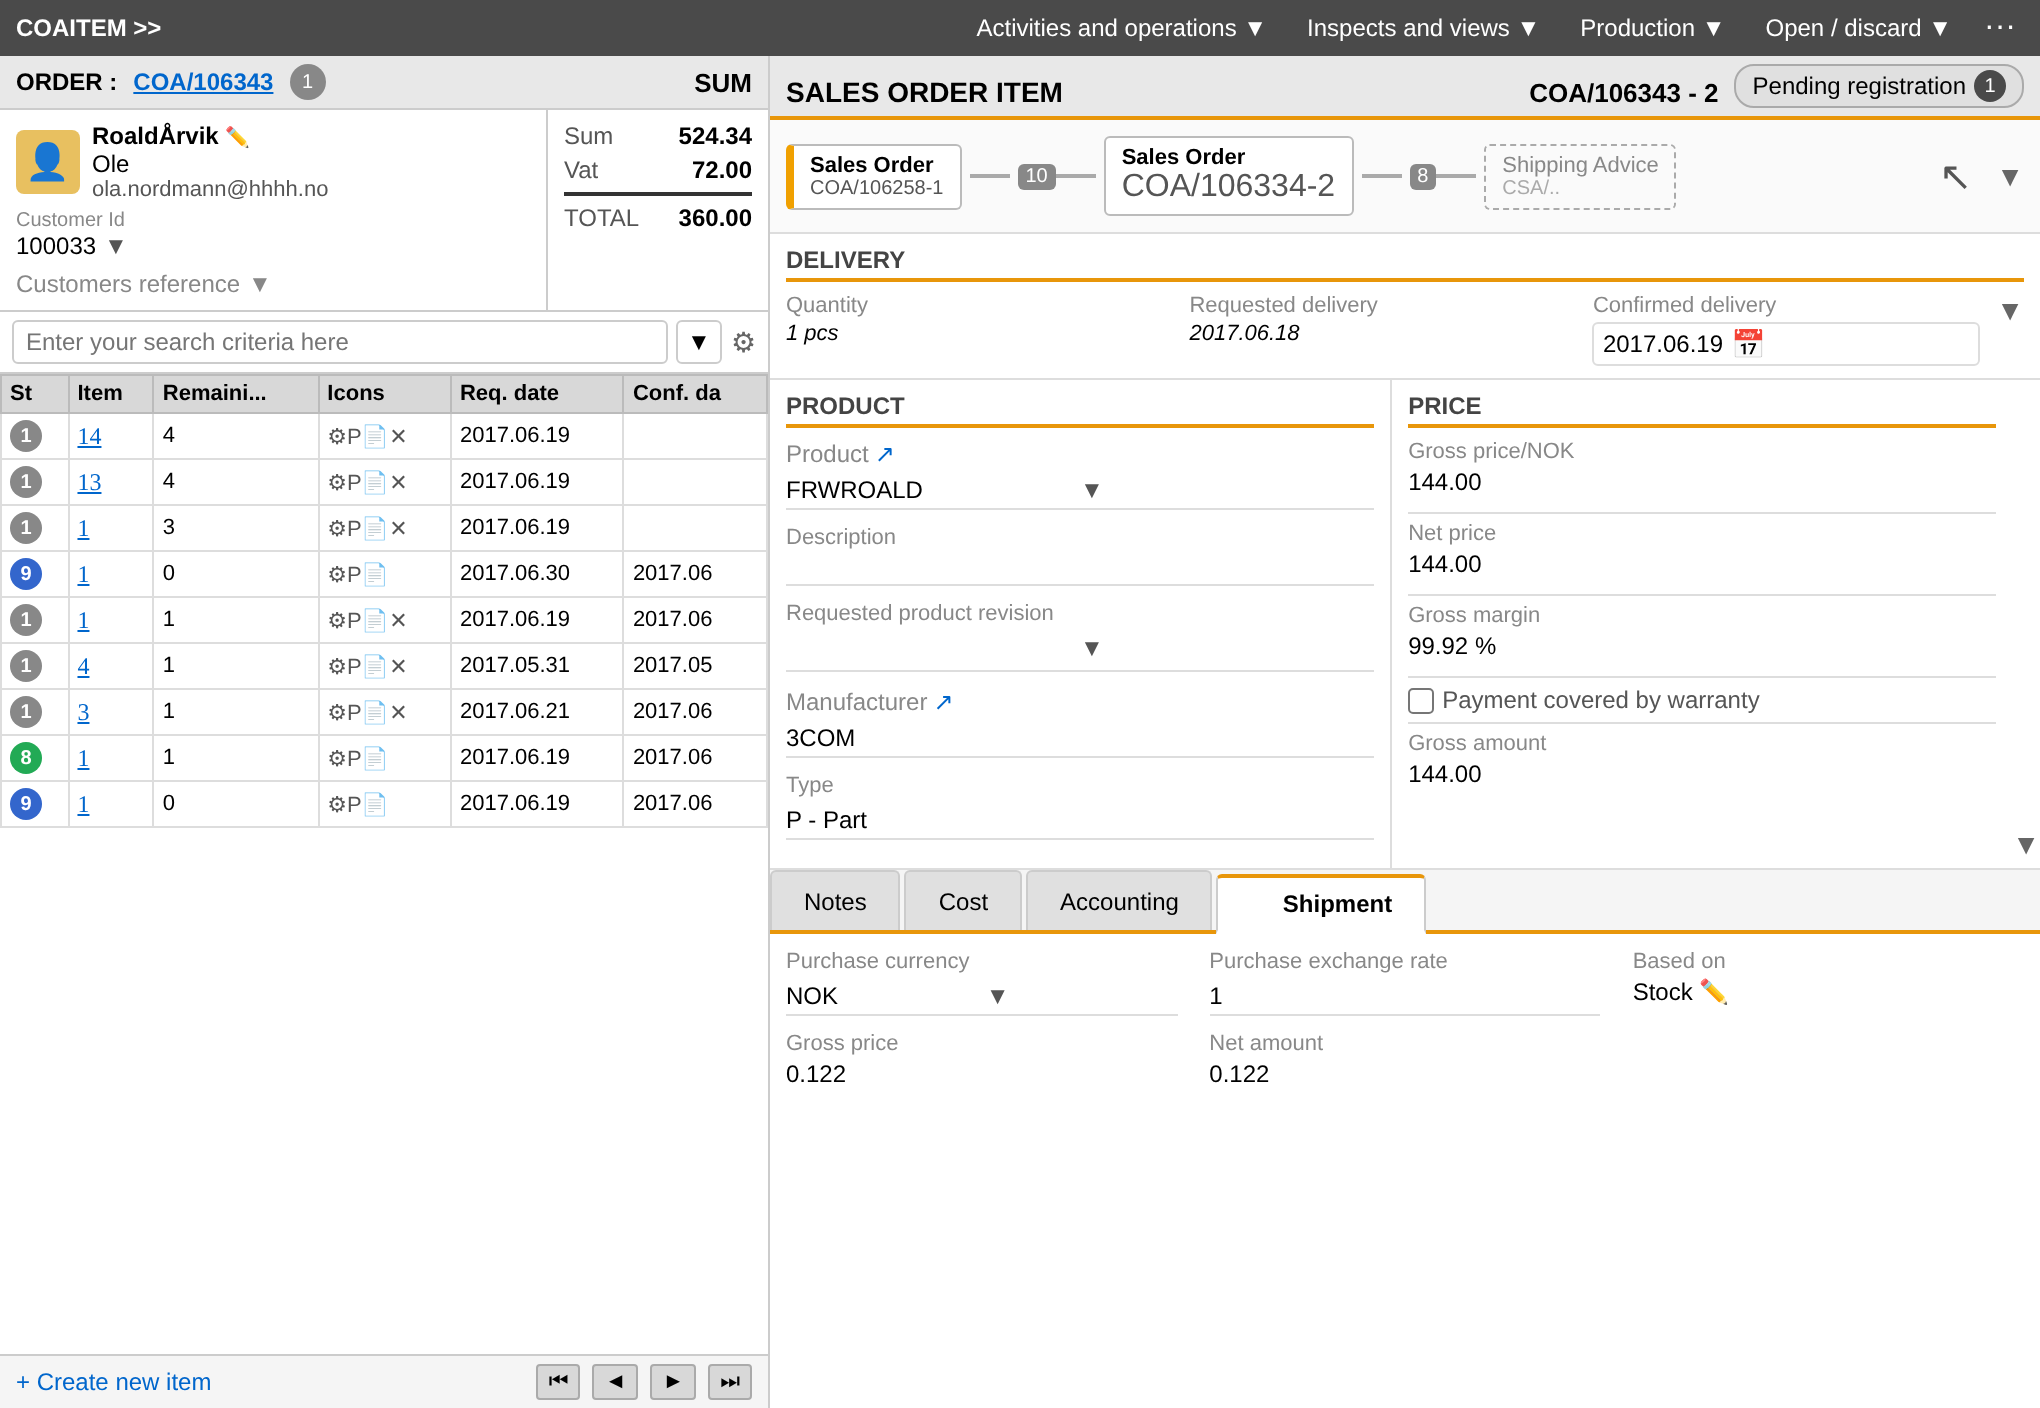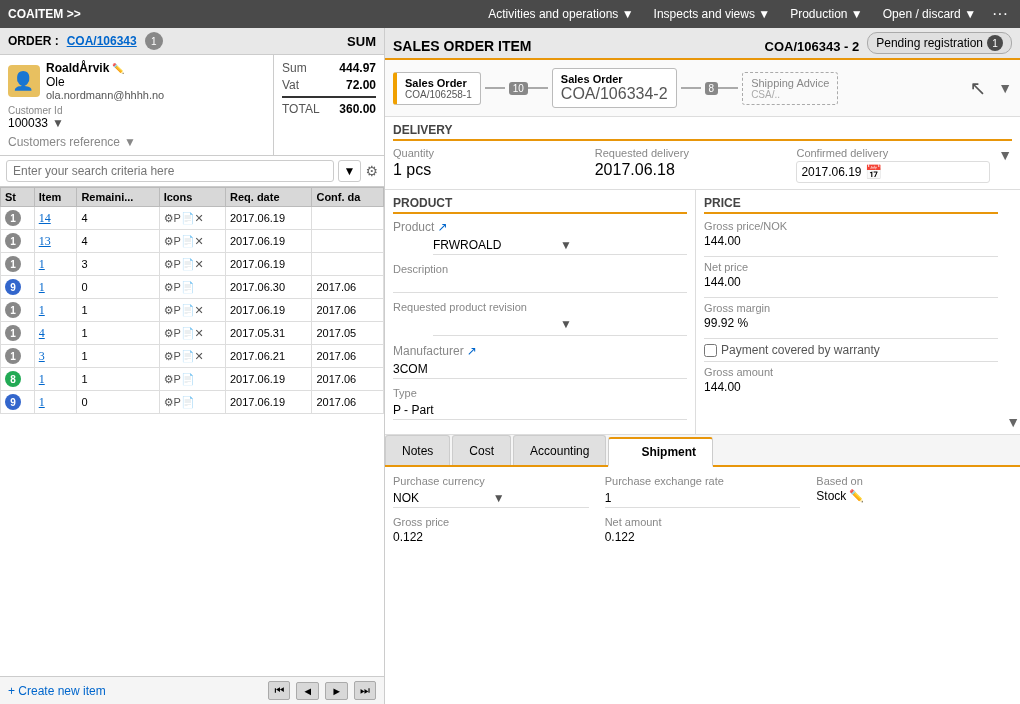--- a/index.html
+++ b/index.html
@@ -262,21 +262,21 @@
       font-weight: bold;
       font-size: 12px;
       color: #444;
       border-bottom: 2px solid #e8960a;
       padding-bottom: 2px;
       margin-bottom: 6px;
     }
     .delivery-row { display: flex; align-items: flex-start; gap: 8px; }
     .delivery-field { flex: 1; }
     .delivery-field .field-label { color: #888; font-size: 11px; margin-bottom: 2px; }
-    .delivery-field .field-value { font-size: 16px; }
+    .delivery-field .field-value { font-size: 11px; font-style: italic; }
     .delivery-field .date-input {
       display: flex;
       align-items: center;
       gap: 4px;
       border: 1px solid #ddd;
       border-radius: 3px;
       padding: 2px 4px;
     }
     .cal-icon { cursor: pointer; font-size: 14px; color: #666; }
 
@@ -286,21 +286,20 @@
     .price-col { flex: 1; padding: 6px 8px; }
 
     .field-group { margin-bottom: 8px; }
     .field-label { color: #888; font-size: 11px; margin-bottom: 2px; }
     .field-value { font-size: 12px; font-weight: normal; }
     .dropdown-row {
       display: flex;
       align-items: flex-start;
       border-bottom: 1px solid #ddd;
       padding: 2px 0;
-      margin-left: 40px;
     }
     .dropdown-row span { flex: 1; }
     .dropdown-arrow { color: #555; cursor: pointer; }
     .checkbox-row { display: flex; align-items: center; gap: 4px; color: #555; font-size: 11px; margin-top: 4px; }
     .checkbox-row input { width: 13px; height: 13px; }
     .divider-line { border-top: 1px solid #ddd; margin: 4px 0; }
 
     
     .tabs-bar {
       display: flex;
@@ -393,21 +392,21 @@
           <span style="cursor:pointer; color:#555;">▼</span>
         </div>
         <div class="ref-row">
           <span>Customers reference</span>
           <span>▼</span>
         </div>
       </div>
       <div class="sum-panel">
         <div class="sum-row">
           <span class="label">Sum</span>
-          <span class="value">444.97</span>
+          <span class="value">524.34</span>
         </div>
         <div class="sum-row">
           <span class="label">Vat</span>
           <span class="value">72.00</span>
         </div>
         <div class="sum-row sum-total">
           <span class="label">TOTAL</span>
           <span class="value">360.00</span>
         </div>
       </div>

